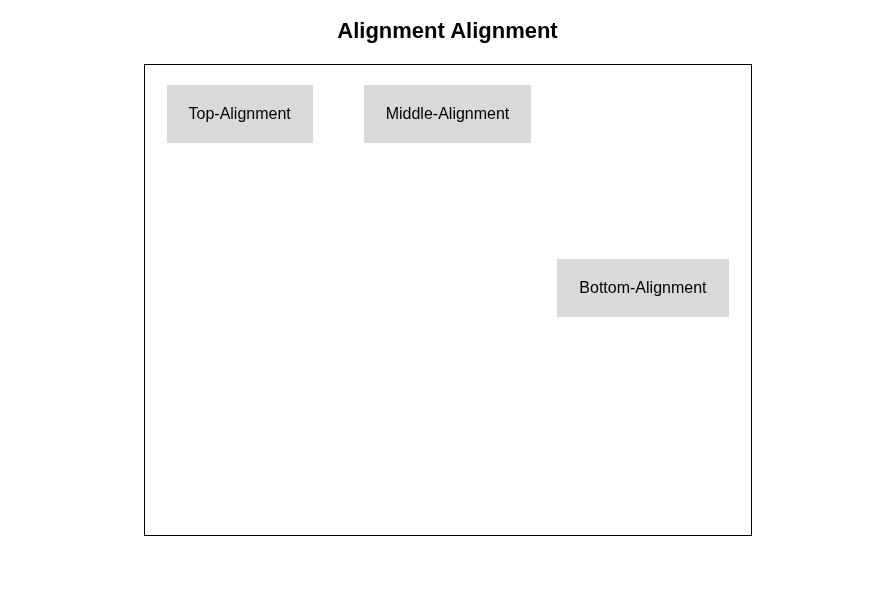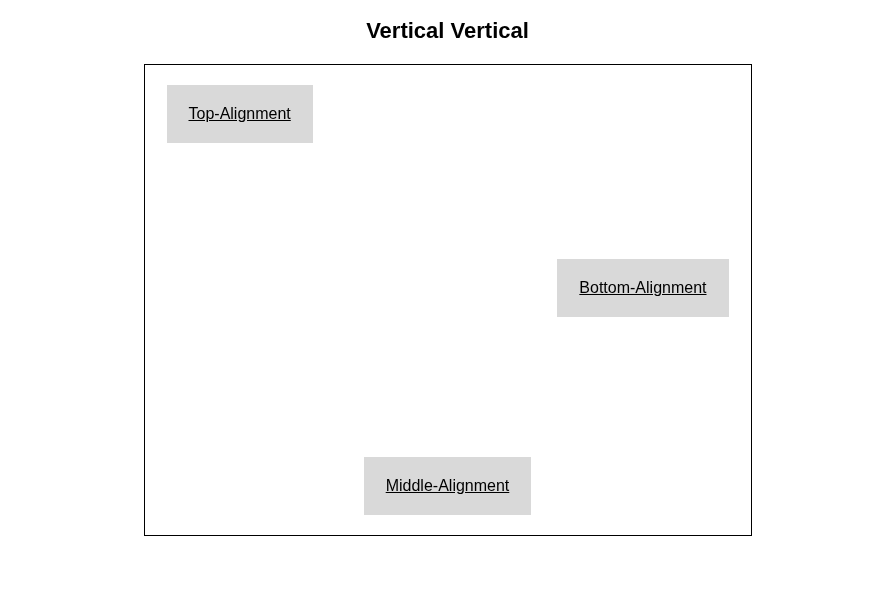--- a/index.html
+++ b/index.html
@@ -23,55 +23,54 @@
       color: #000000;
       margin-bottom: 20px;
     }
     .container {
       width: 608px;
       height: 472px;
       border: 1.5px solid #000000;
       position: relative;
       display: flex;
       flex-direction: row;
-      text-decoration: underline;
     }
     .col {
       flex: 1;
       display: flex;
       flex-direction: column;
       padding: 20px 10px;
     }
     .col-top {
       justify-content: flex-start;
       align-items: flex-start;
       padding-left: 22px;
     }
     .col-middle {
-      justify-content: flex-end;
+      justify-content: flex-start;
       align-items: center;
     }
     .col-bottom {
       justify-content: center;
       align-items: flex-end;
       padding-right: 22px;
       padding-bottom: 44px;
     }
     .box {
       background: #d9d9d9;
       padding: 20px 22px;
       font-size: 16px;
       color: #000000;
       white-space: nowrap;
     }
   </style>
 </head>
 <body>
 
-<div class="title">Vertical Vertical</div>
+<div class="title">Alignment Alignment</div>
 
 <div class="container">
   <div class="col col-top">
     <div class="box">Top-Alignment</div>
   </div>
   <div class="col col-middle">
     <div class="box">Middle-Alignment</div>
   </div>
   <div class="col col-bottom">
     <div class="box">Bottom-Alignment</div>

